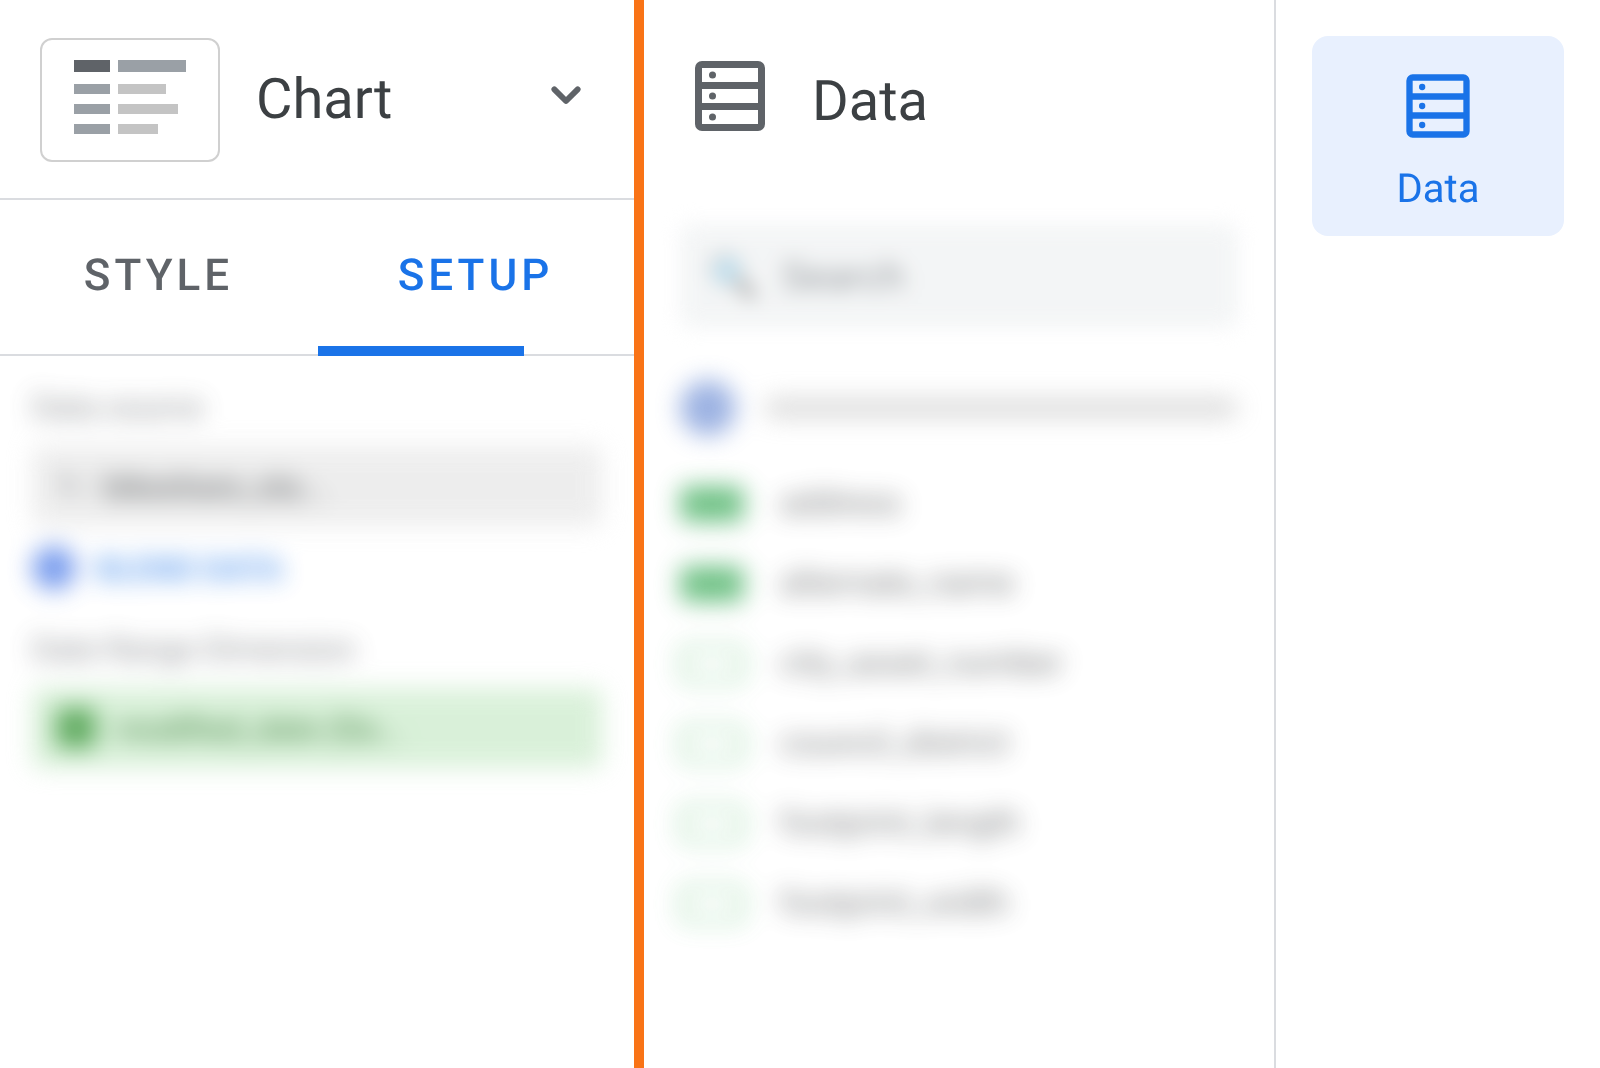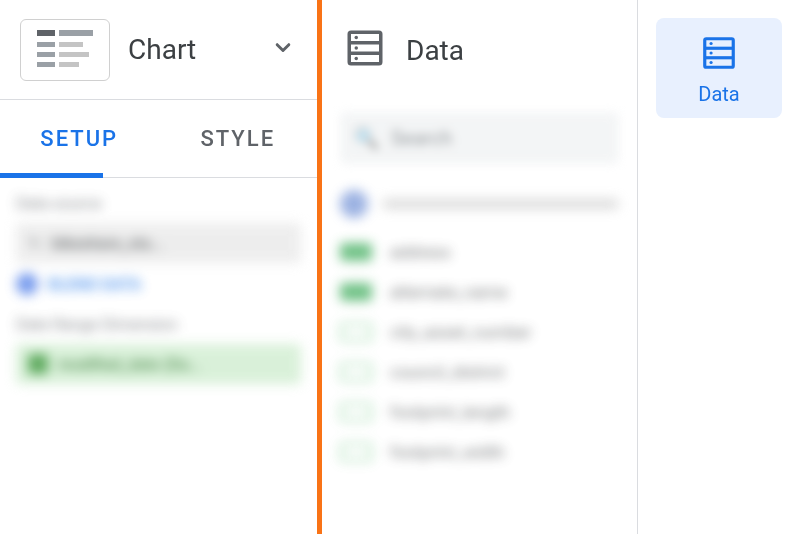--- a/index.html
+++ b/index.html
@@ -230,22 +230,22 @@
     </div>
     <div class="chart-label">Chart</div>
     <div class="chevron">
       <svg width="28" height="28" viewBox="0 0 24 24">
           <path d="M7 10l5 5 5-5" stroke="#5f6368" stroke-width="2.5" fill="none" stroke-linecap="round" stroke-linejoin="round"></path>
         </svg>
     </div>
   </div>
 
   <div class="tabs">
+    <div class="tab">STYLE</div>
     <div class="tab active">SETUP</div>
-    <div class="tab">STYLE</div>
   </div>
 
   <div class="setup-body">
     <div class="section-label">Data source</div>
     <div class="ds-chip">
       <span class="pen">✎</span>
       <span>bikeshare_sta...</span>
     </div>
     <div class="blend-row">
       <div class="blend-dot"></div>

